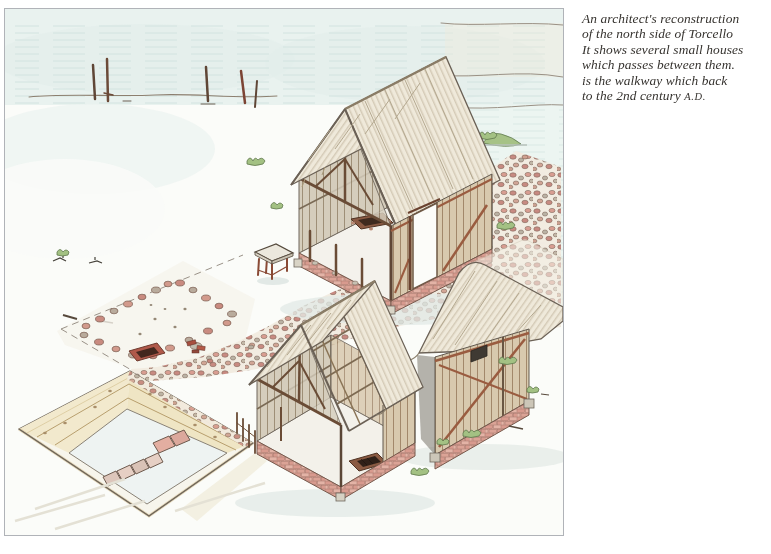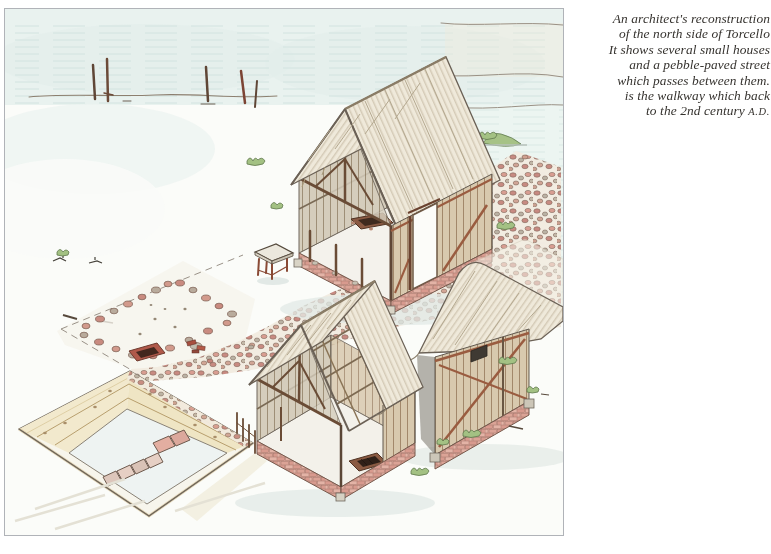--- a/index.html
+++ b/index.html
@@ -10,21 +10,21 @@
   .frame{
     position:absolute;left:4px;top:8px;width:560px;height:528px;
     border:1px solid #b0b3b8;box-sizing:border-box;background:#fdfefb;
   }
   .frame svg{display:block;width:100%;height:100%;}
   .caption{
     position:absolute;left:582px;top:11px;width:188px;
     font-style:italic;font-size:13.4px;line-height:15.4px;
     color:#35322e;letter-spacing:.1px;
   }
-  .cap-line{white-space:nowrap;text-align:right;}
+  .cap-line{white-space:nowrap;}
   .sc{font-size:.78em;letter-spacing:.06em;}
 </style>
 </head>
 <body>
 
 <div class="frame">
 <svg viewBox="0 0 558 526" xmlns="http://www.w3.org/2000/svg">
   <defs>
     <pattern id="peb" width="24" height="18" patternUnits="userSpaceOnUse">
       <rect width="24" height="18" fill="#f2ebe0"></rect>
@@ -401,17 +401,16 @@
     <line x1="50" y1="520" x2="140" y2="492"></line>
         <line x1="170" y1="502" x2="260" y2="474"></line>
   </g>
 </svg>
 </div>
 
 <aside class="caption" style="color: rgb(53, 50, 46);">
     <div class="cap-line">An architect's reconstruction</div>
     <div class="cap-line">of the north side of Torcello</div>
     <div class="cap-line">It shows several small houses</div>
-    <div class="cap-line">and a pebble-paved street</div>
     <div class="cap-line">which passes between them.</div>
     <div class="cap-line">is the walkway which back</div>
     <div class="cap-line">to the 2nd century <span class="sc">A.D.</span></div>
   </aside>
 
 </body></html>

